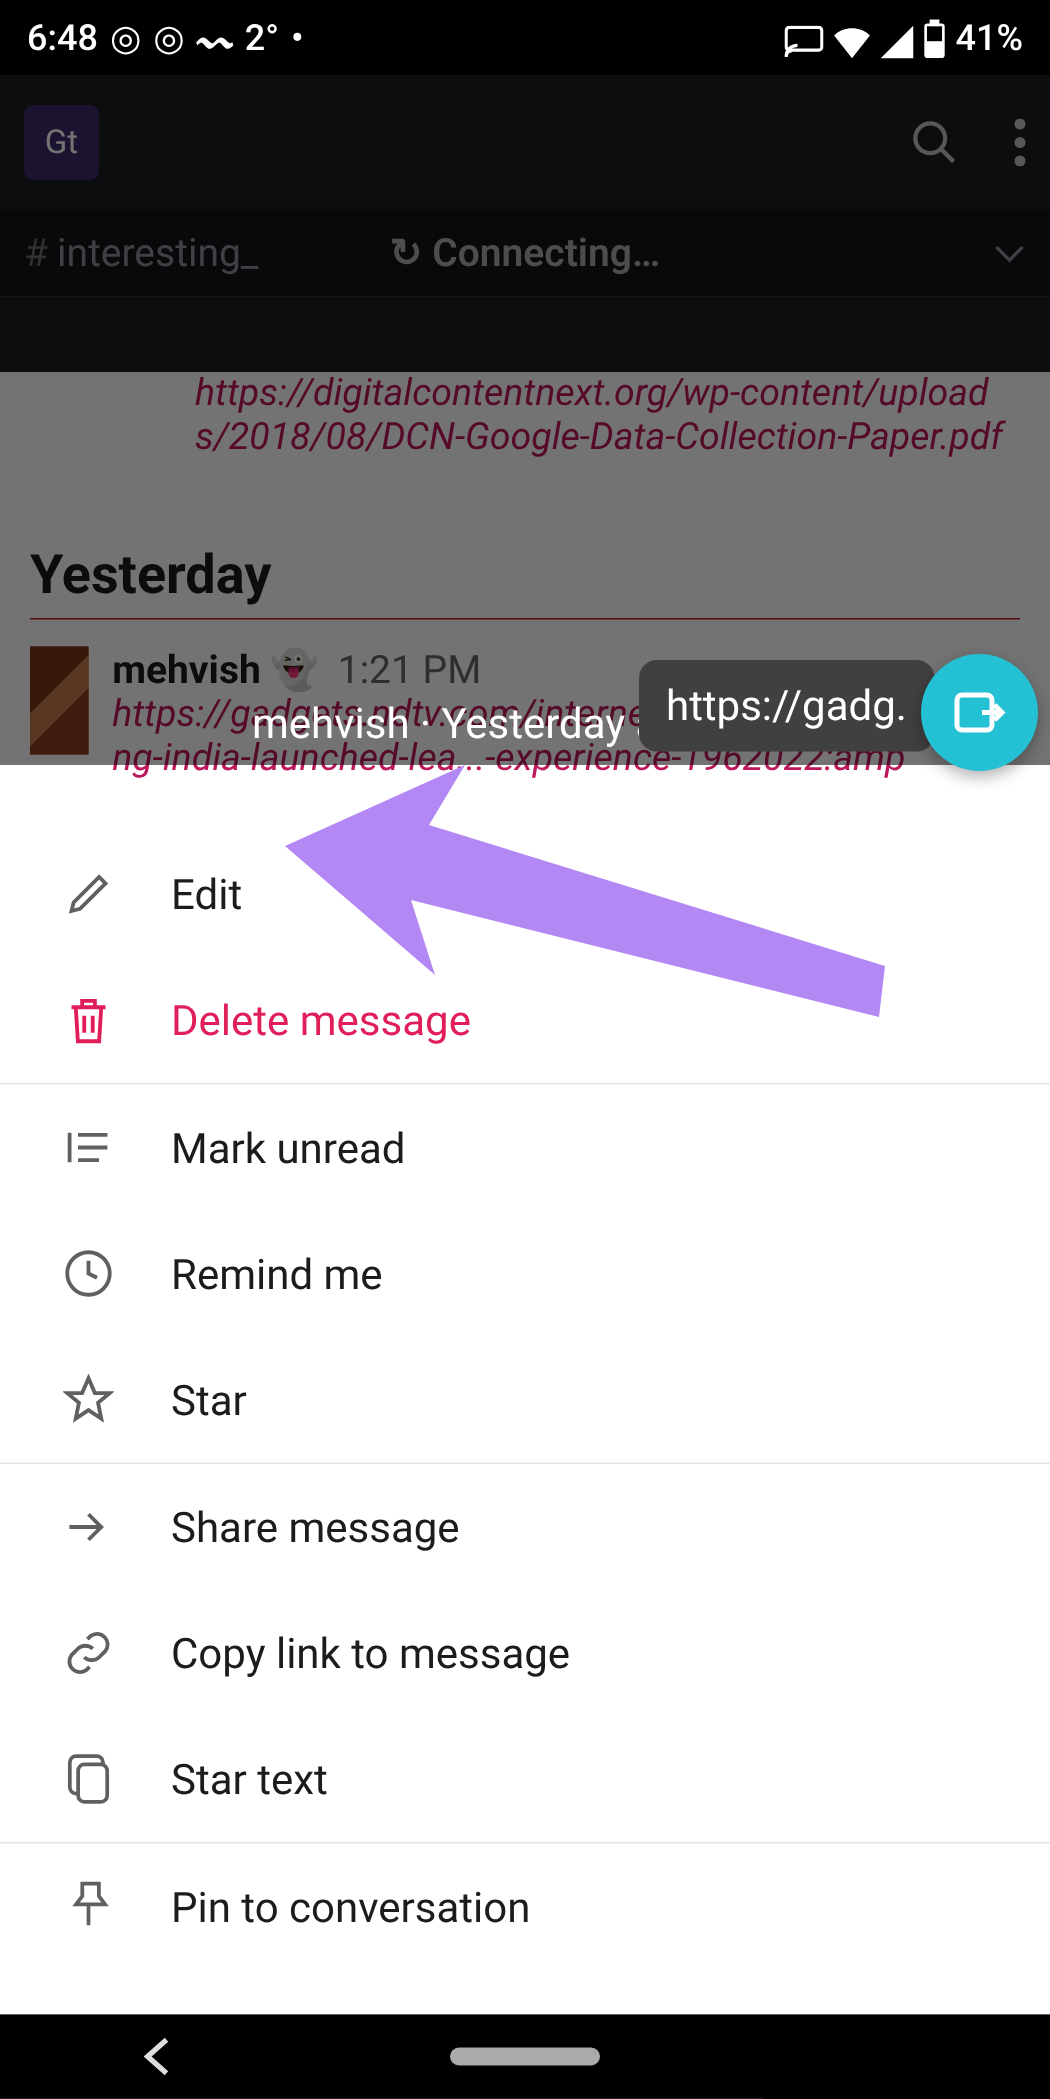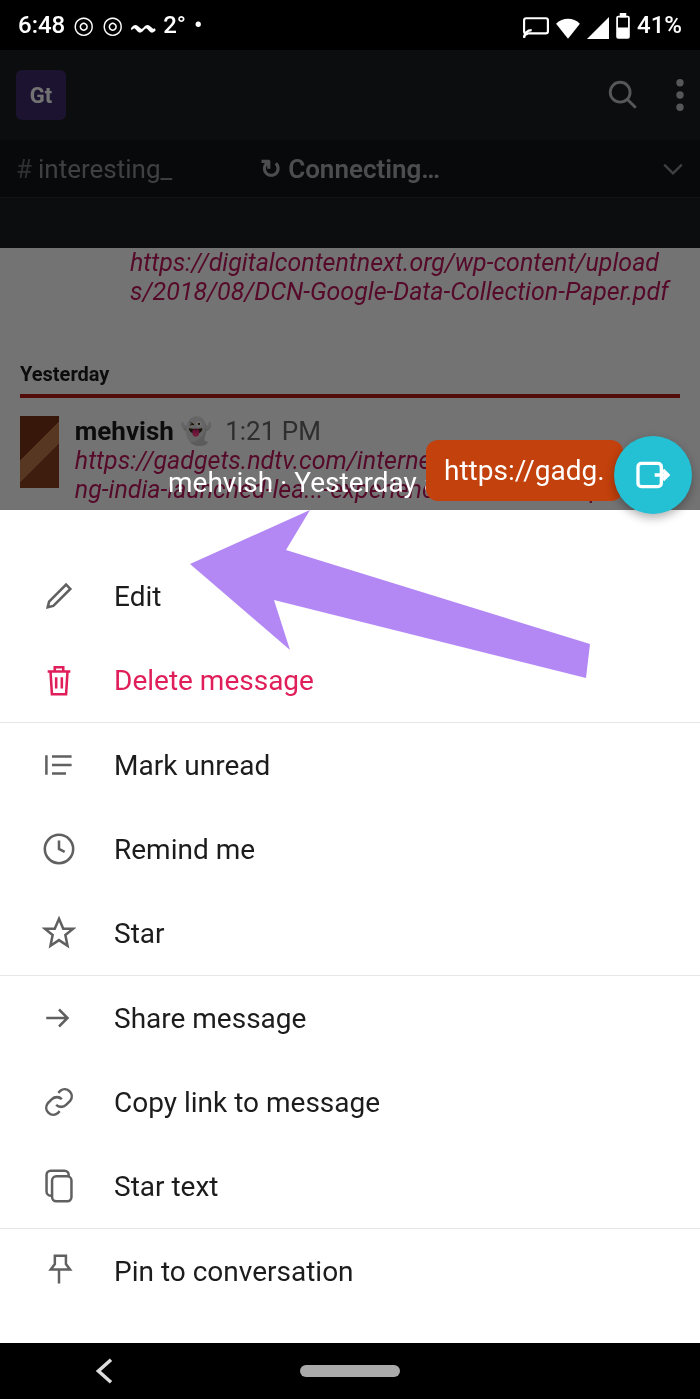--- a/index.html
+++ b/index.html
@@ -16,42 +16,42 @@
     position: absolute; top: 50px; left: 0; right: 0; bottom: 56px;
     background: #1a1d21;
   }
 
   .app-header {
     height: 90px; display: flex; align-items: center; padding: 0 16px;
     color: #cfcfcf;
   }
   .wk-avatar {
     width: 50px; height: 50px; border-radius: 6px; background: #3e2a6e;
-    display: flex; align-items: center; justify-content: center; color: #fff; font-size: 22px; font-weight: 700;
+    display: flex; align-items: center; justify-content: center; color: #fff; font-size: 22px; font-weight: 400;
     margin-right: 20px;
   }
   .wk-title { font-size: 38px; color: #bdc0c4; }
   .hdr-actions { margin-left: auto; display: flex; align-items: center; gap: 36px; color: #bdc0c4; }
 
   .channel-bar {
     height: 58px; background: #121418; display: flex; align-items: center; padding: 0 16px;
     color: #8c8f94; font-size: 26px; border-bottom: 1px solid #2a2d31;
   }
   .channel-bar .hash { opacity: .7; margin-right: 6px; }
   .channel-bar .conn { margin-left: auto; margin-right: auto; position: absolute; left: 0; right: 0; text-align: center; color: #a8acb0; font-weight: 600; }
   .channel-bar .chev { margin-left: auto; }
 
   .msg-area {
     position: absolute; top: 198px; left: 0; right: 0; bottom: 0;
     background: #fff; color: #1d1c1d; padding: 0 20px; font-size: 25px;
   }
   .link { color: #be185d; word-break: break-all; font-style: italic; }
   .day-divider {
     margin-top: 56px; margin-bottom: 12px;
-    font-size: 20px; font-weight: 700; color: #1d1c1d; padding-bottom: 8px; border-bottom: 4px solid #b91c1c;
+    font-size: 36px; font-weight: 700; color: #1d1c1d; padding-bottom: 8px; border-bottom: 1px solid #b91c1c;
   }
   .msg {
     display: flex; gap: 16px; margin-top: 18px;
   }
   .avatar {
     width: 72px; height: 72px; background: #b55828;
     background-image: linear-gradient(135deg,#7a3317 0 40%, #c07a4d 40% 60%, #8b4020 60% 100%);
   }
   .msg-head { font-size: 26px; }
   .msg-head .name { font-weight: 700; }
@@ -64,21 +64,21 @@
   }
 
   
   .ctx-strip {
     position: absolute; top: 454px; left: 0; right: 0; height: 56px;
     display: flex; align-items: center; color: #fff; font-size: 28px;
     padding-left: 168px;
   }
   .tooltip {
     position: absolute; top: 440px; left: 426px;
-    background: #c2410c; color: #fff; padding: 14px 18px;
+    background: #404040; color: #fff; padding: 14px 18px;
     border-radius: 12px; font-size: 28px;
   }
   .fab {
     position: absolute; top: 436px; right: 8px; width: 78px; height: 78px; border-radius: 50%;
     background: #24c0d4; display: flex; align-items: center; justify-content: center; color: #fff;
     box-shadow: 0 4px 10px rgba(0,0,0,.3);
   }
 
   
   .arrow {

